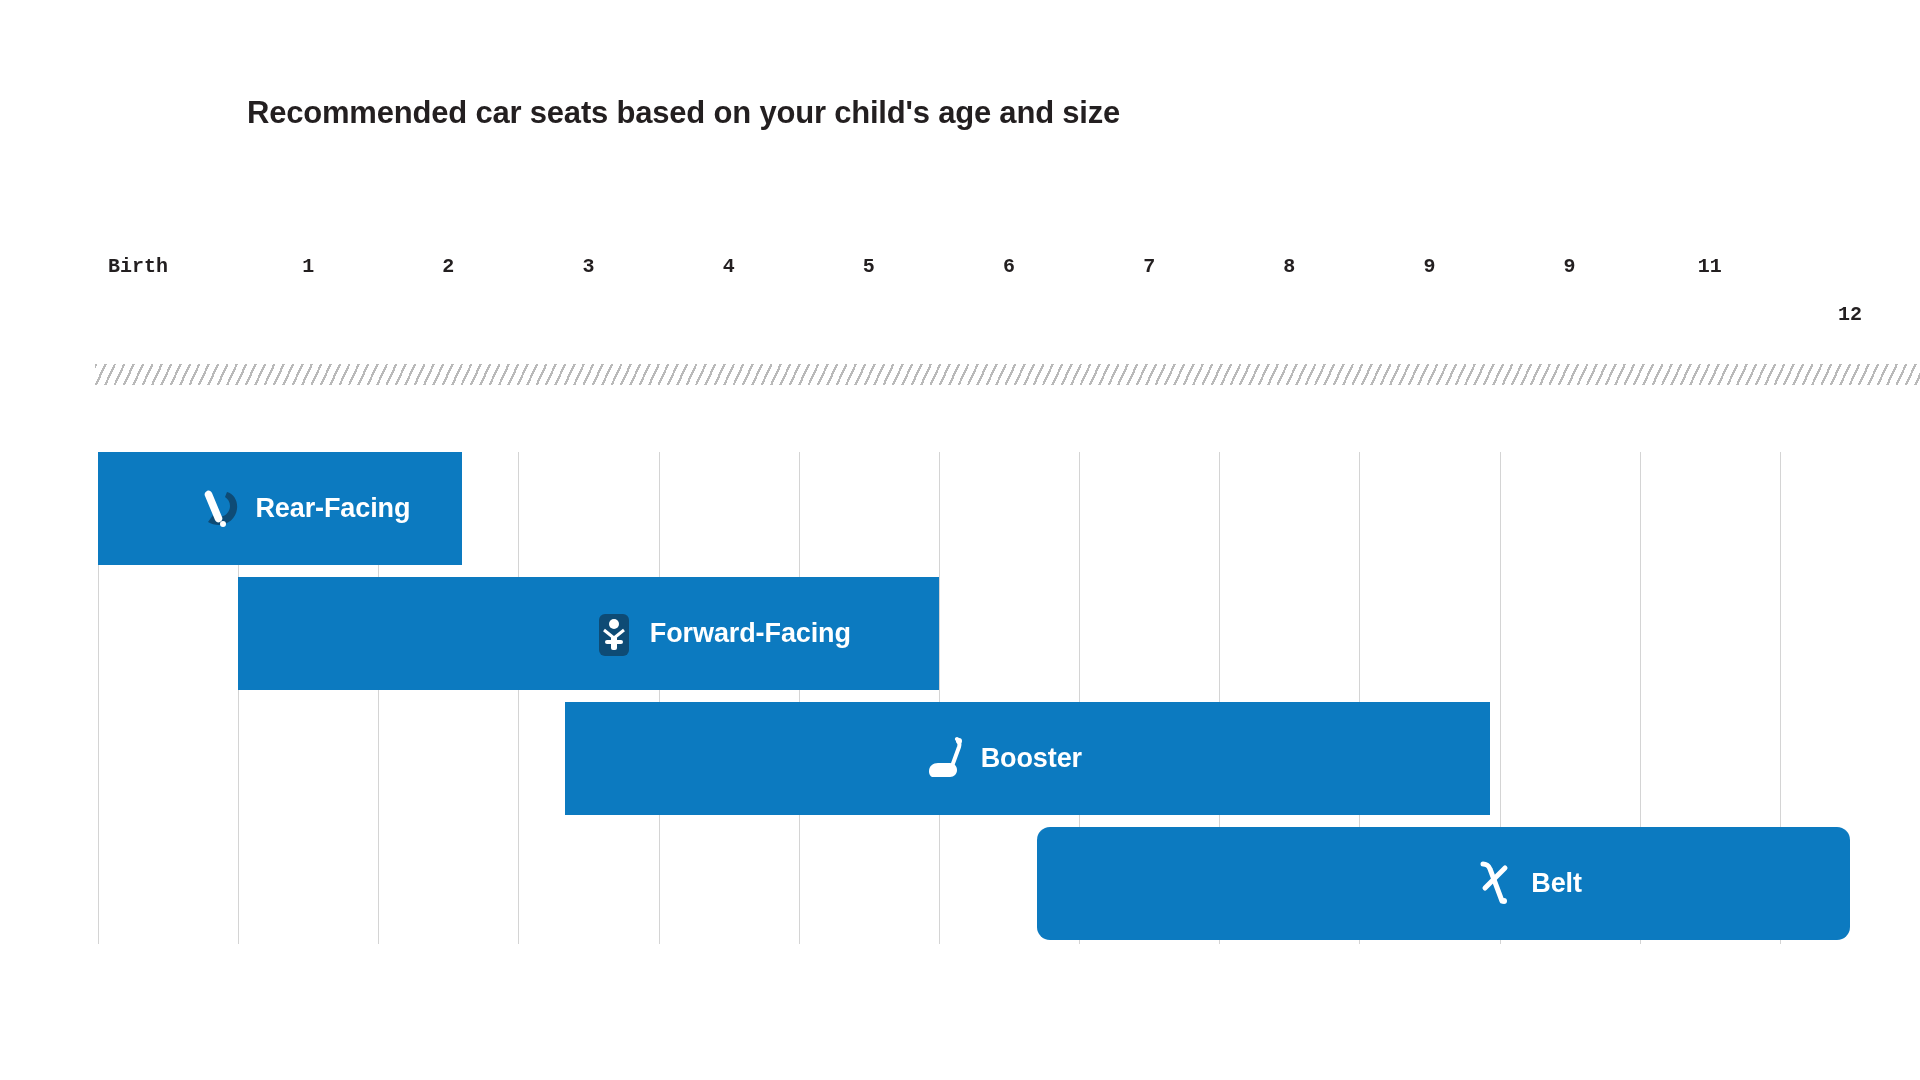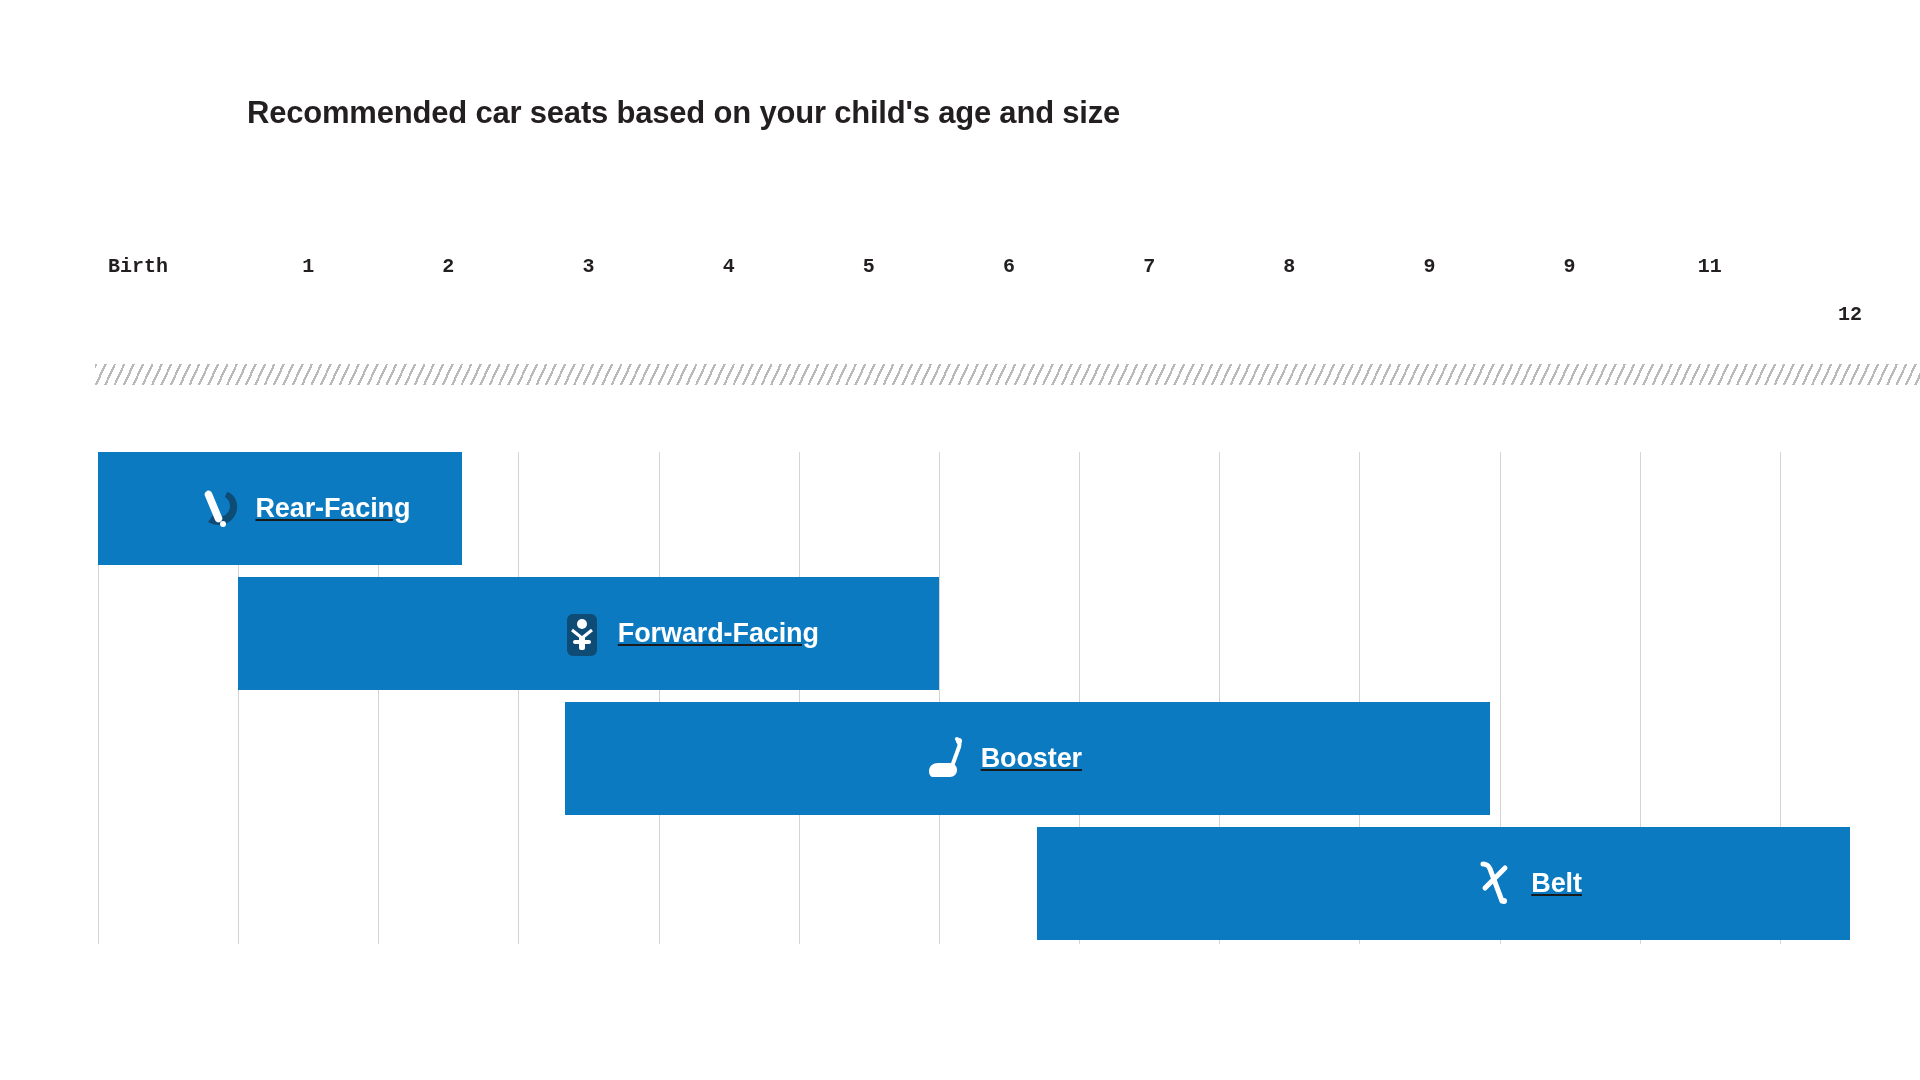--- a/index.html
+++ b/index.html
@@ -91,39 +91,38 @@
     display: flex;
     align-items: center;
     justify-content: flex-end;
     box-sizing: border-box;
     padding-right: 0;
   }
   .bar-inner {
     display: flex;
     align-items: center;
     gap: 10px;
-    text-decoration: underline;
   }
   .bar-label {
     font-size: 27px;
     font-weight: bold;
     color: #ffffff;
     white-space: nowrap;
     letter-spacing: -0.1px;
   }
   .bar-icon {
     width: 52px;
     height: 52px;
     display: block;
     flex: 0 0 auto;
   }
 
   
   .bar.rear    .bar-inner { margin-right: 52px; }
-  .bar.forward .bar-inner { margin-right: 120px; }
+  .bar.forward .bar-inner { margin-right: 88px; }
   .bar.booster .bar-inner { margin-right: 408px; }
   .bar.belt    .bar-inner { margin-right: 268px; }
 </style>
 </head>
 <body>
 
 <div class="figure">
 
   <div class="chart-title">Recommended car seats based on your child's age and size</div>
 
@@ -193,21 +192,21 @@
             <span style="display: block; width: 52px; height: 52px;">
               <svg viewBox="0 0 52 52" class="bar-icon">
                 <path d="M10 38c0-5 4-8 9-8h12c4 0 7 3 7 7s-3 7-7 7H14c-2 0-4-2-4-6z" fill="#ffffff"></path>
                 <path d="M38 6c2 2 3 5 2 8l-8 22" fill="none" stroke="#ffffff" stroke-width="4" stroke-linecap="round"></path>
                 <circle cx="40" cy="8" r="3" fill="#ffffff"></circle>
               </svg>
             </span>
             <span class="bar-label">Booster</span>
           </div>
         </div>
-        <div class="bar belt" style="left: 939.031px; width: 812.892px; top: 375px; background: rgb(12, 122, 192);">
+        <div class="bar belt" style="left: 939.031px; width: 812.892px; top: 375px; background: rgb(12, 122, 192); border-radius: 13px;">
           <div class="bar-inner">
             <span style="display: block; width: 52px; height: 52px;">
               <svg viewBox="0 0 52 52" class="bar-icon">
                 <path d="M14 6c3 0 6 2 7 5l12 32" fill="none" stroke="#ffffff" stroke-width="5" stroke-linecap="round"></path>
                 <path d="M36 10L16 30" fill="none" stroke="#ffffff" stroke-width="5" stroke-linecap="round"></path>
                 <circle cx="35" cy="43" r="3" fill="#ffffff"></circle>
               </svg>
             </span>
             <span class="bar-label">Belt</span>
           </div>

